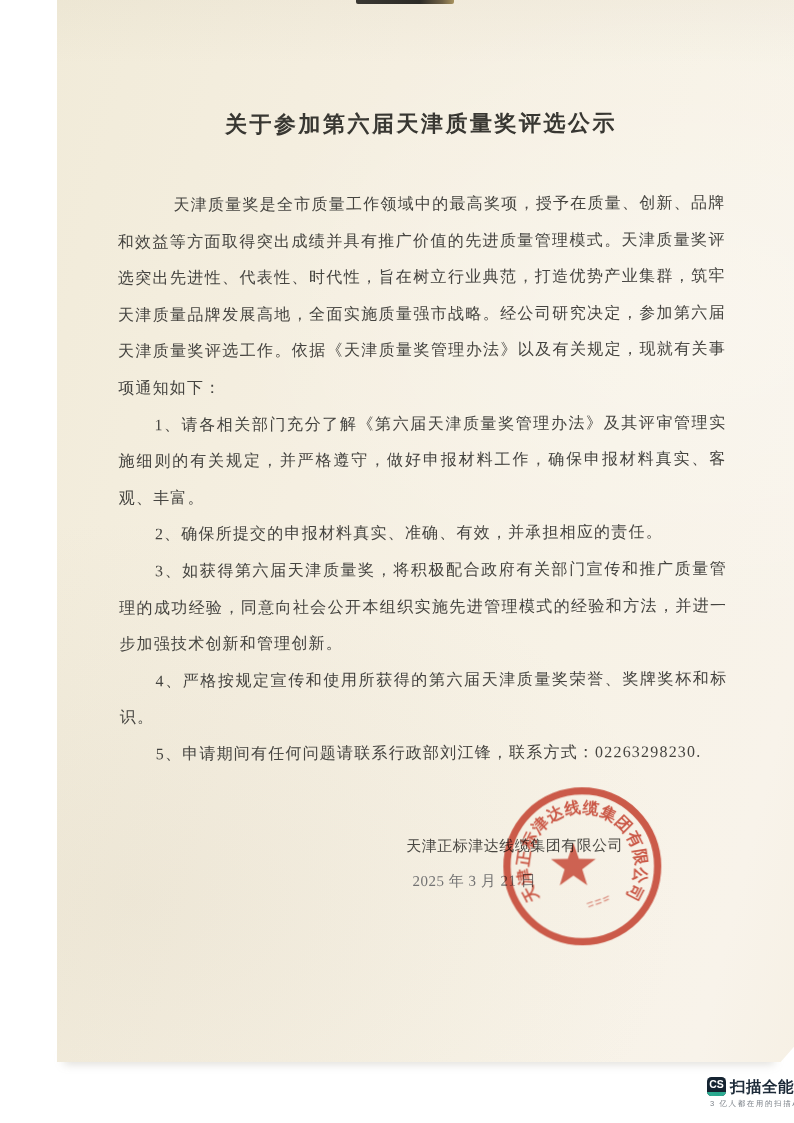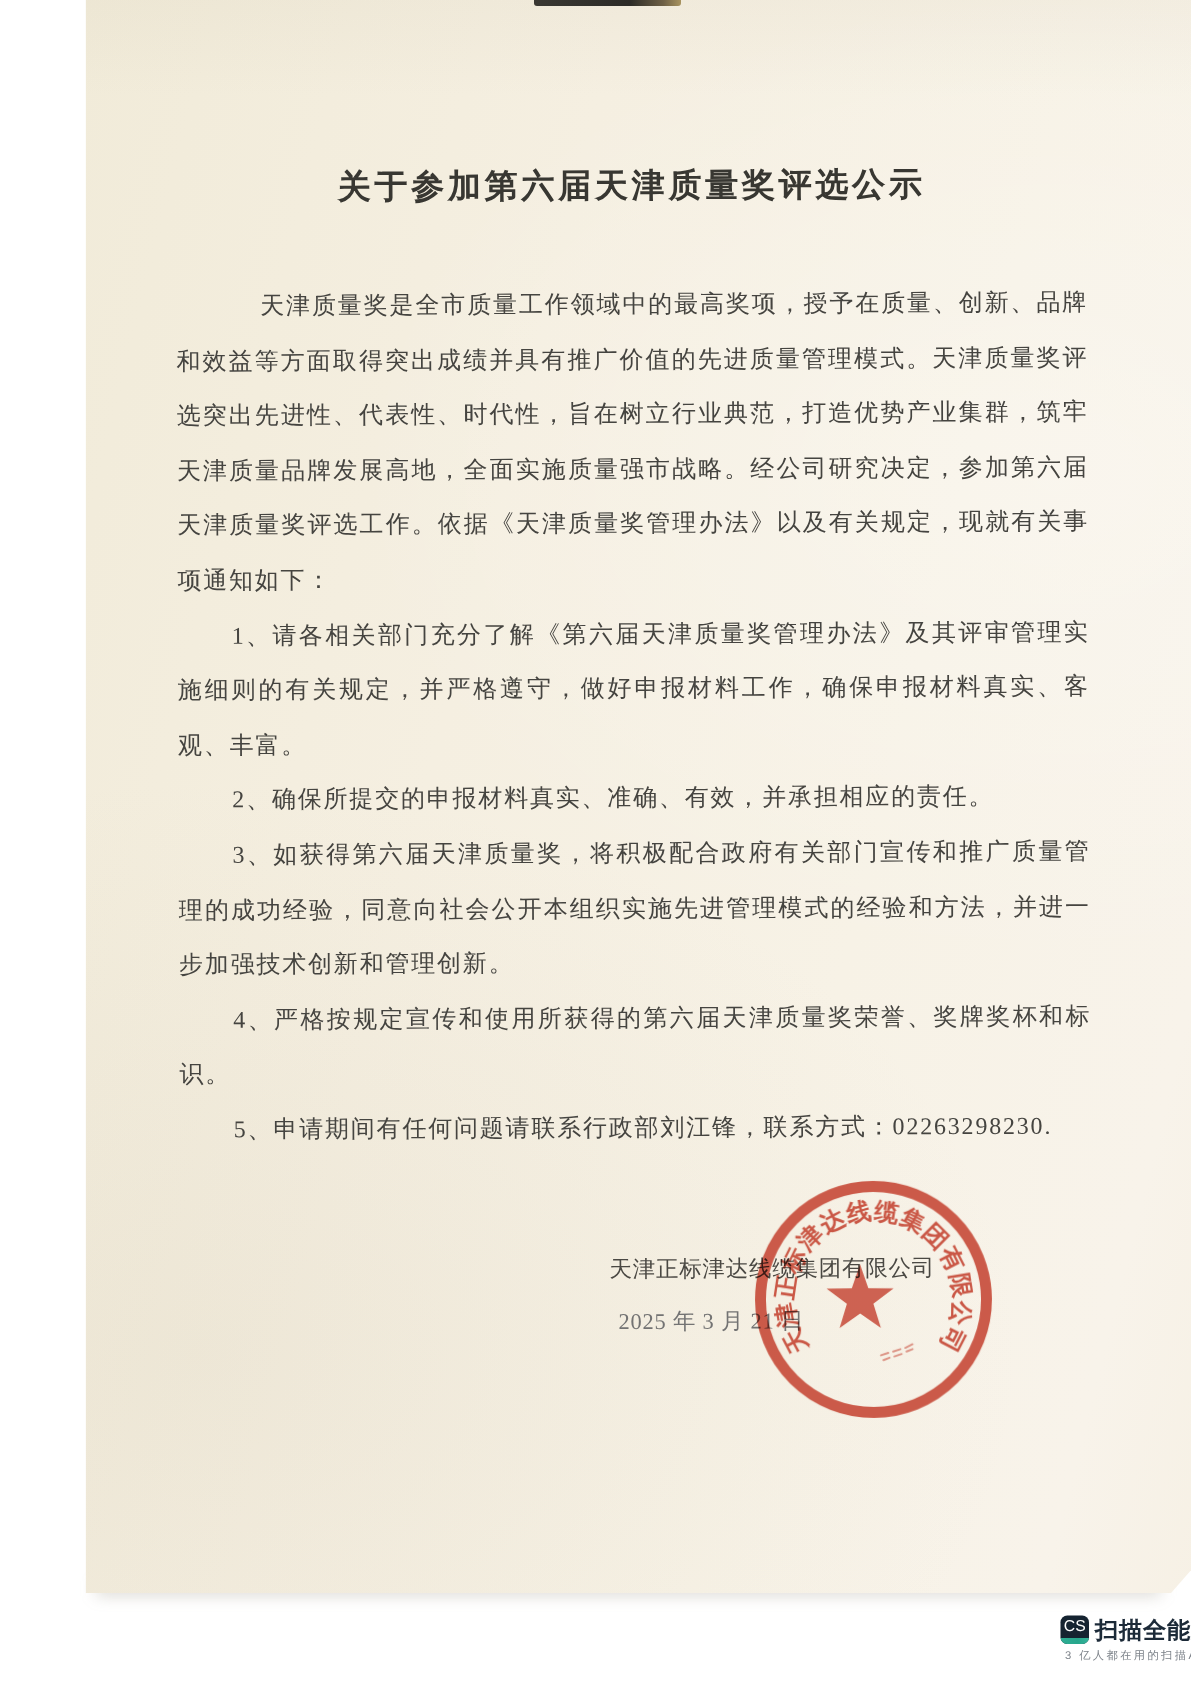--- a/index.html
+++ b/index.html
@@ -43,21 +43,21 @@
 
   .seal { position: absolute; left: 476px; top: 786px; width: 162px; height: 162px;
           mix-blend-mode: multiply; opacity: 0.92; filter: blur(0.3px); }
   .seal svg { width: 100%; height: 100%; }
 
   .watermark { position: absolute; left: 683px; top: 1076px; width: 100px;
                font-family: "Liberation Sans", "DejaVu Sans", sans-serif; }
   .cs-icon { position: absolute; left: 0; top: 1px; width: 19px; height: 19px;
              border-radius: 4.5px; background: #152331; overflow: hidden; }
   .cs-icon span { position: absolute; left: 0; right: 0; top: 1px; text-align: center;
-                  color: #ffffff; font-weight: 400; font-size: 10.5px; letter-spacing: 0; }
+                  color: #ffffff; font-weight: 700; font-size: 10.5px; letter-spacing: 0; }
   .cs-strip { position: absolute; left: 0; right: 0; bottom: 0; height: 4px;
               background: linear-gradient(90deg, #2fae94 0%, #27a68c 60%, #35b39a 100%); }
   .cs-name { position: absolute; left: 23px; top: 1px; font-size: 15.5px; font-weight: 700;
              color: #1c2a38; letter-spacing: 0.5px; white-space: nowrap; }
   .cs-name sup { font-size: 7px; font-weight: 400; color: #55606b; vertical-align: top; }
   .cs-tagline { position: absolute; left: 3px; top: 23px; font-size: 7.5px; color: #7d838a;
                 letter-spacing: 1.6px; white-space: nowrap; }
 </style>
 </head>
 <body>

